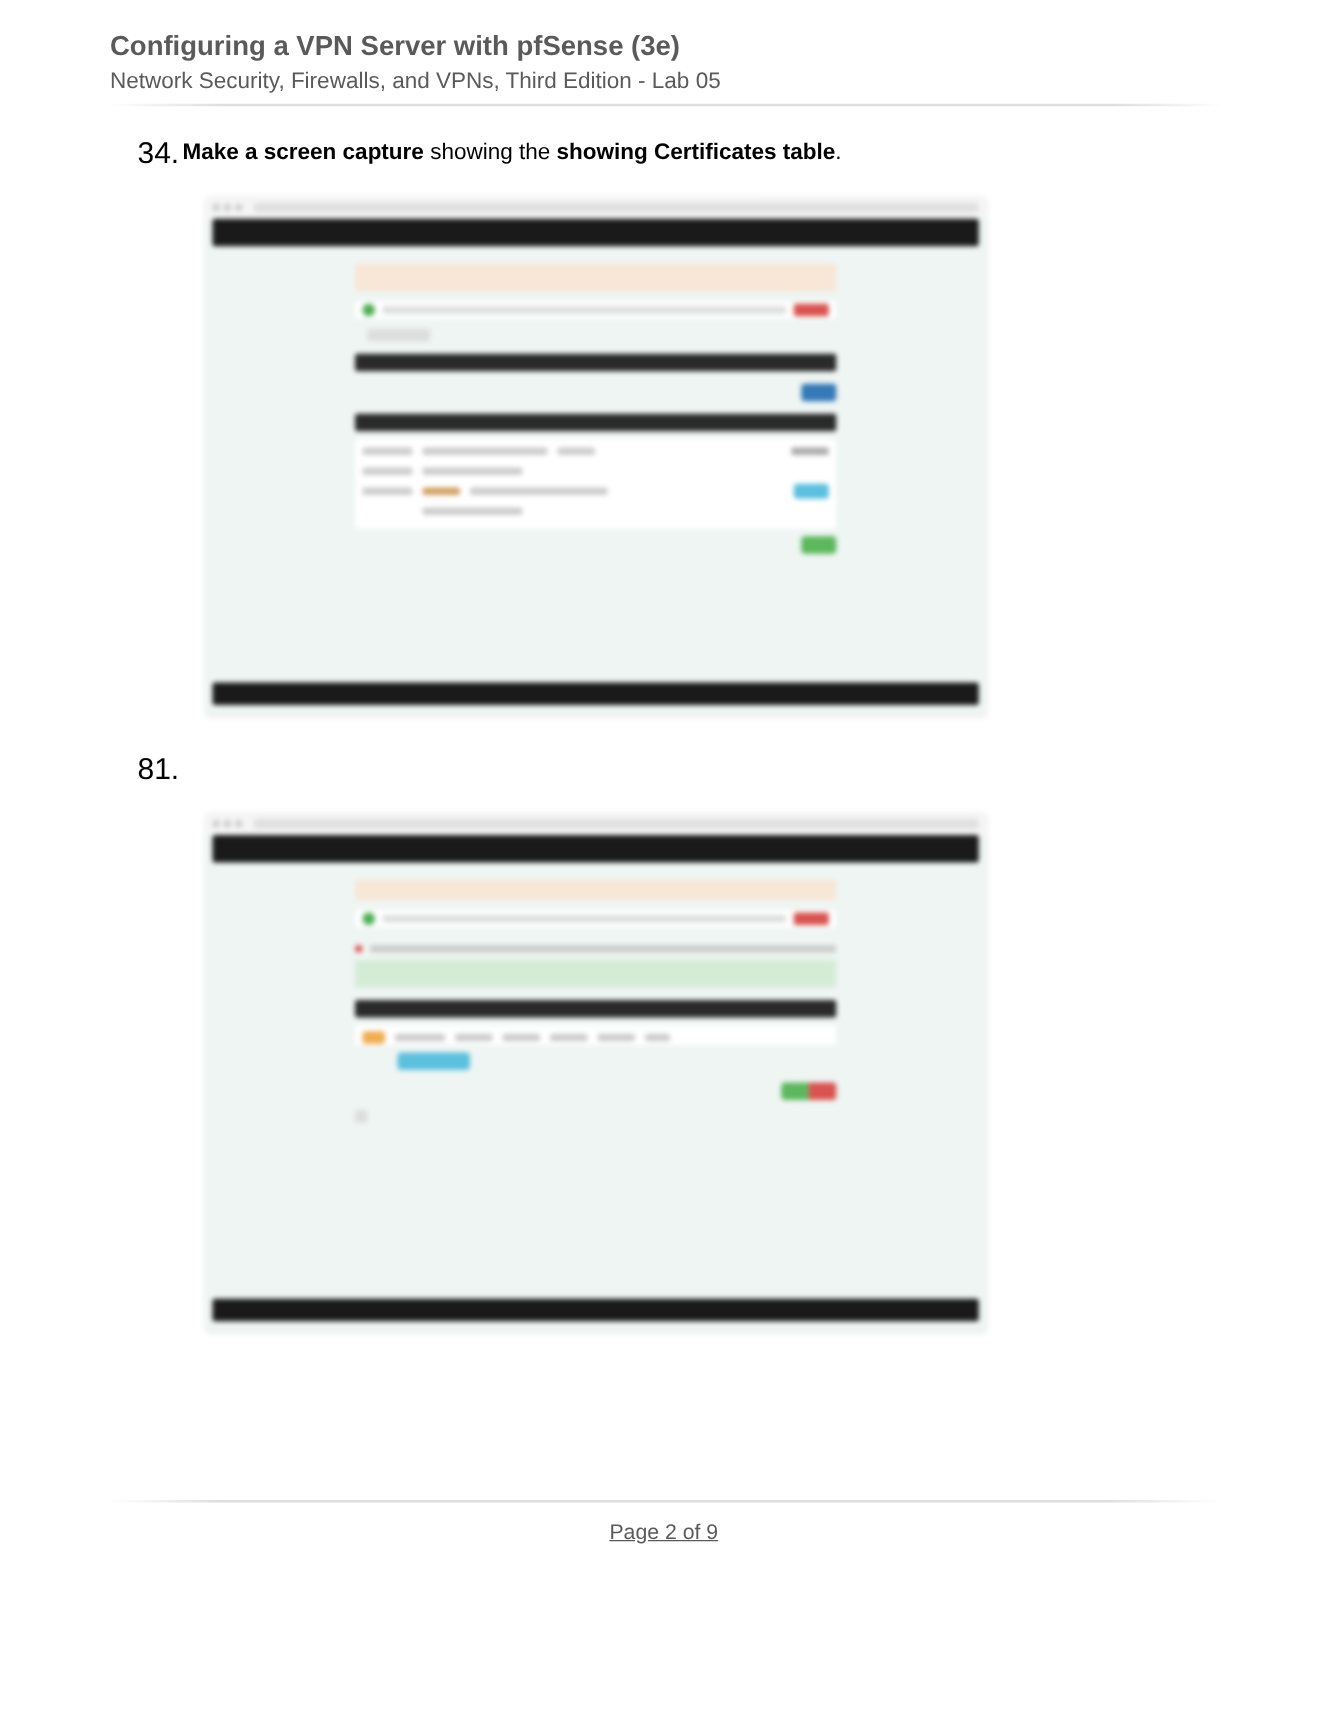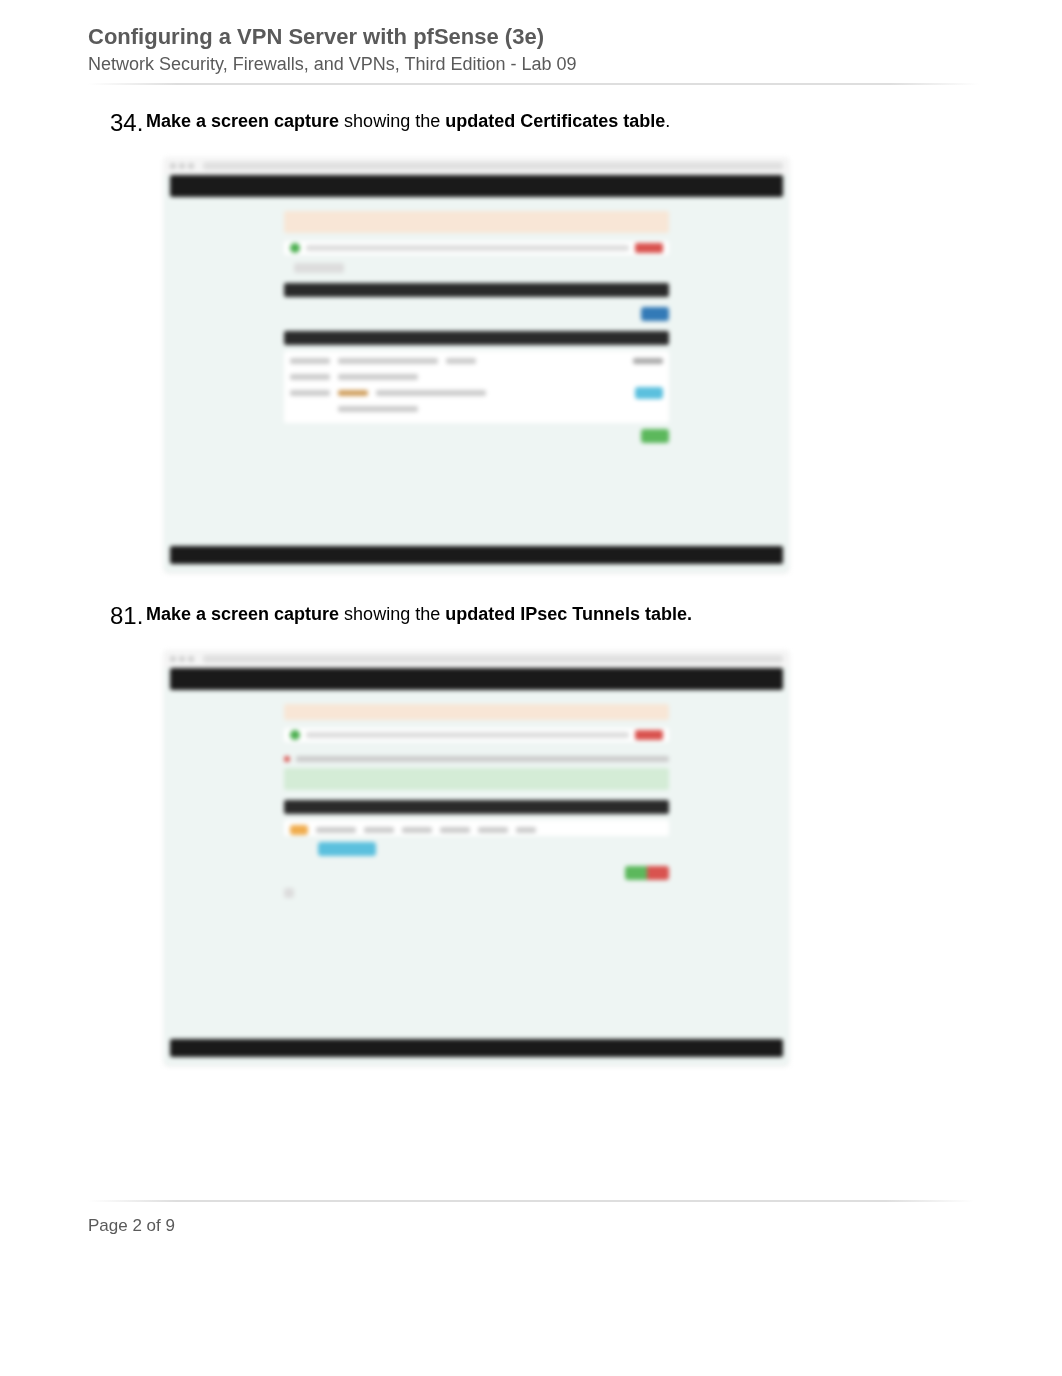--- a/index.html
+++ b/index.html
@@ -182,39 +182,40 @@
       bottom: 140px;
       left: 88px;
       right: 88px;
     }
     .footer-divider {
       height: 2px;
       background: linear-gradient(to right, rgba(200,200,200,0) 0%, rgba(200,200,200,0.6) 10%, rgba(200,200,200,0.6) 90%, rgba(200,200,200,0) 100%);
       margin-bottom: 14px;
     }
     .page-number {
-      text-align: left;
+      text-align: center;
       font-size: 17px;
       color: #5a5a5a;
+      text-decoration: underline;
     }
   </style>
 </head>
 <body>
 
 <div class="page">
   <div class="header-title">Configuring a VPN Server with pfSense (3e)</div>
-  <div class="header-subtitle">Network Security, Firewalls, and VPNs, Third Edition - Lab 09</div>
+  <div class="header-subtitle">Network Security, Firewalls, and VPNs, Third Edition - Lab 05</div>
   <div class="header-divider"></div>
 
   <div class="content">
 
     <div class="list-item">
       <div class="item-number">34.</div>
       <div class="item-text">
-        <span class="bold">Make a screen capture</span><span> showing the </span><span class="bold">updated Certificates table</span><span>.</span>
+        <span class="bold">Make a screen capture</span><span> showing the </span><span class="bold">showing Certificates table</span><span>.</span>
       </div>
     </div>
 
     <div class="screenshot-container">
       <div class="mock-browser">
         <div class="mock-topchrome">
           <div class="mock-dot"></div>
             <div class="mock-dot"></div>
             <div class="mock-dot"></div>
           <div class="mock-urlbar"></div>
@@ -259,23 +260,20 @@
           <div style="display:flex;">
               <div class="mock-btn-green"></div>
             </div>
         </div>
         <div class="mock-footer"></div>
       </div>
     </div>
 
     <div class="list-item">
       <div class="item-number">81.</div>
-      <div class="item-text">
-        <span class="bold">Make a screen capture</span><span> showing the </span><span class="bold">updated IPsec Tunnels table.</span><span></span>
-      </div>
     </div>
 
     <div class="screenshot-container">
       <div class="mock-browser">
         <div class="mock-topchrome">
           <div class="mock-dot"></div>
             <div class="mock-dot"></div>
             <div class="mock-dot"></div>
           <div class="mock-urlbar"></div>
         </div>

